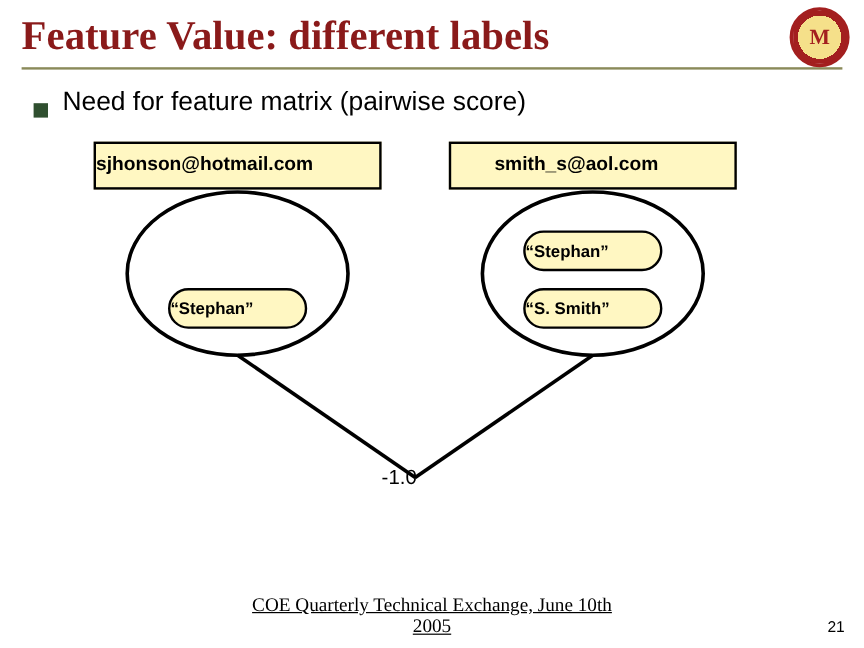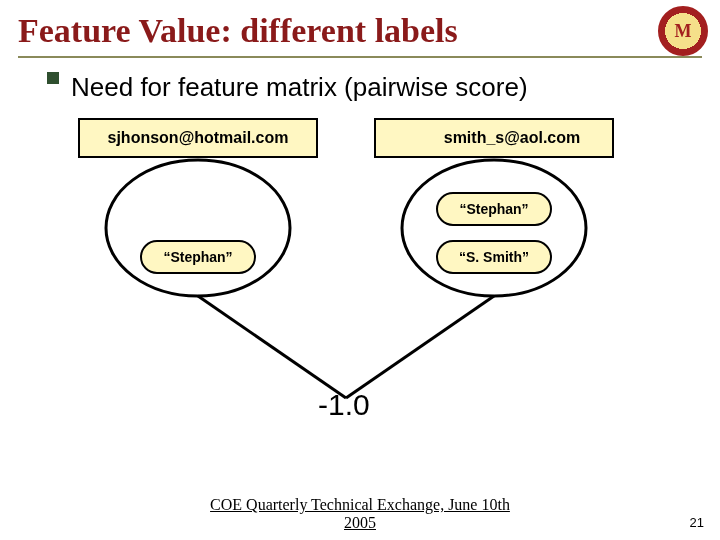--- a/index.html
+++ b/index.html
@@ -18,26 +18,25 @@
     padding: 12px 0 4px 18px;
   }
   .title-rule {
     height: 2px;
     background: #8a8a5a;
     margin: 2px 18px 0 18px;
   }
   .bullet-row {
     padding: 14px 0 0 28px;
     font-family: Arial, Helvetica, sans-serif;
-    font-size: 26px;
+    font-size: 22px;
     color: #000;
     display: flex;
-    align-items: flex-start;
+    align-items: flex-end;
     gap: 12px;
-    margin-left: 19px;
   }
   .bullet-sq {
     width: 12px; height: 12px;
     background: #2f4f2f;
     display: inline-block;
     flex: none;
   }
   .stage {
     position: absolute;
     left: 0; right: 0;
@@ -52,38 +51,37 @@
   }
   .box, .pill {
     position: absolute;
     background: #fff7c2;
     border: 2px solid #000;
     font-family: Arial, Helvetica, sans-serif;
     font-weight: bold;
     text-align: center;
     display: flex;
     align-items: center;
-    justify-content: center;
     color: #000;
   }
   .box {
     height: 40px;
     font-size: 16px;
     width: 240px;
   }
   .pill {
     height: 34px;
     font-size: 14px;
     border-radius: 18px;
     width: 116px;
   }
   .score {
     position: absolute;
     font-family: Arial, Helvetica, sans-serif;
-    font-size: 30px;
+    font-size: 17px;
     color: #000;
     font-weight: normal;
   }
   .logo {
     position: absolute;
     right: 12px; top: 6px;
     width: 50px; height: 50px;
   }
   .logo .outer {
     width: 50px; height: 50px;

